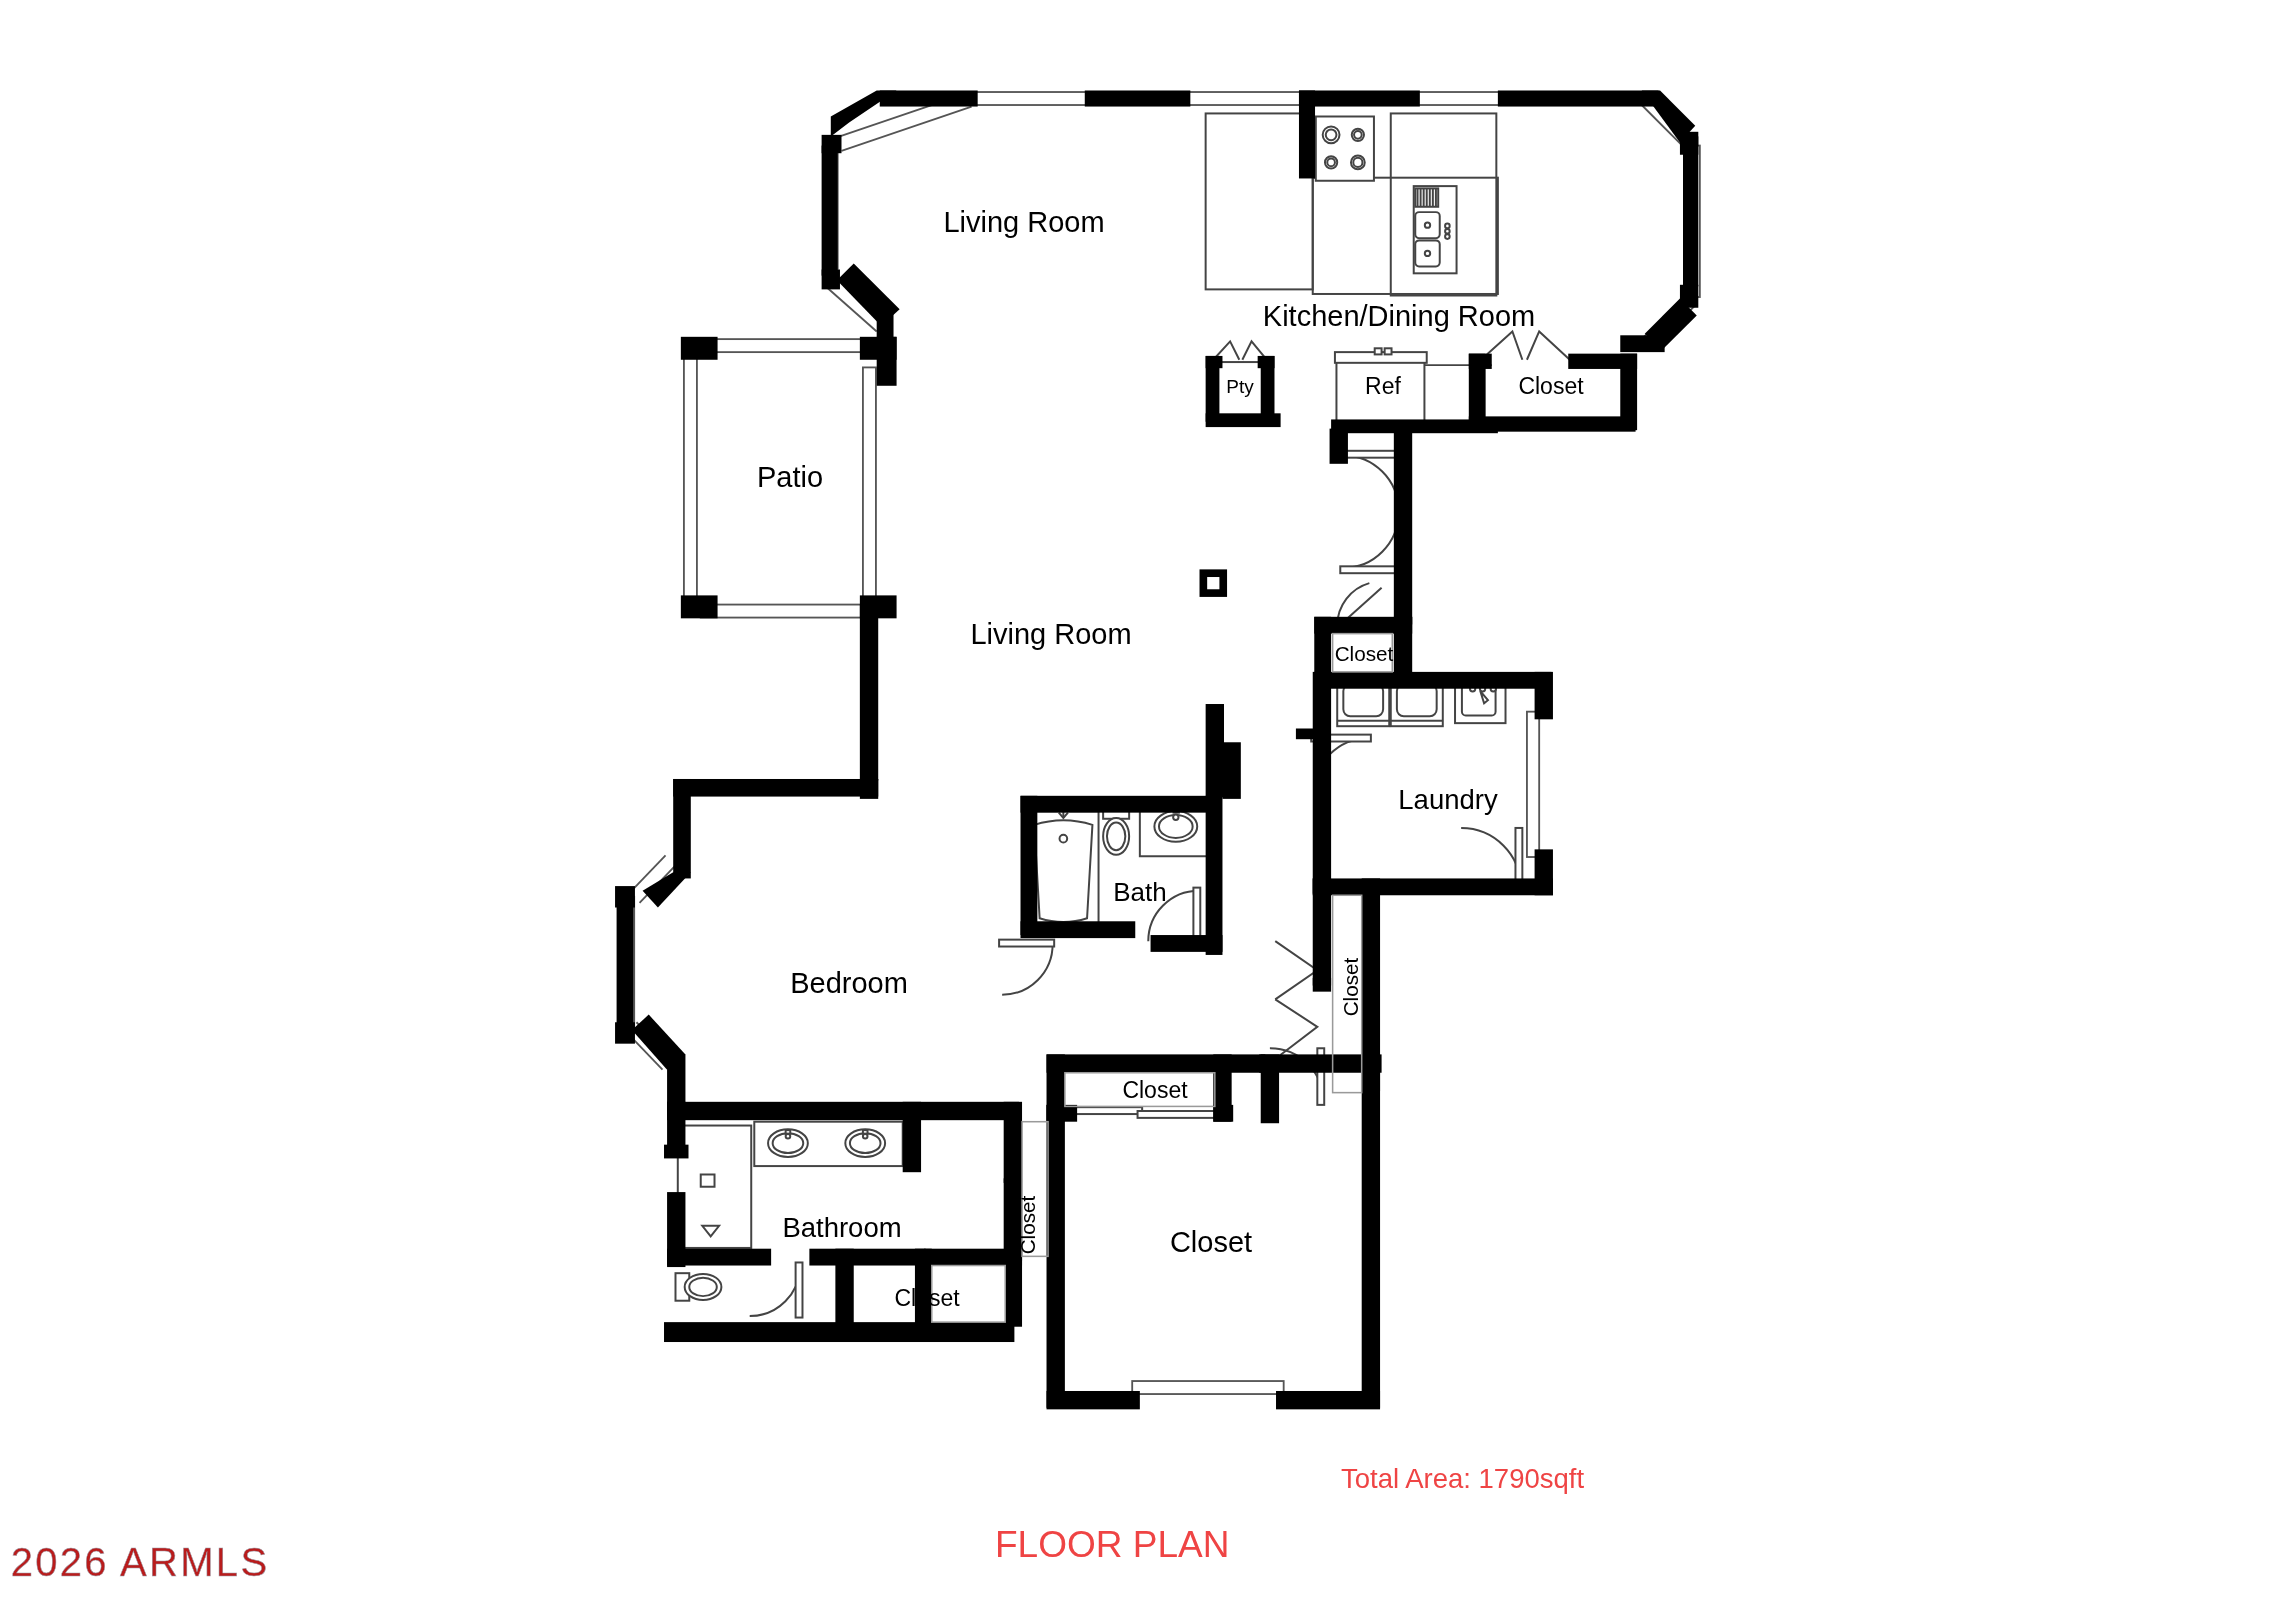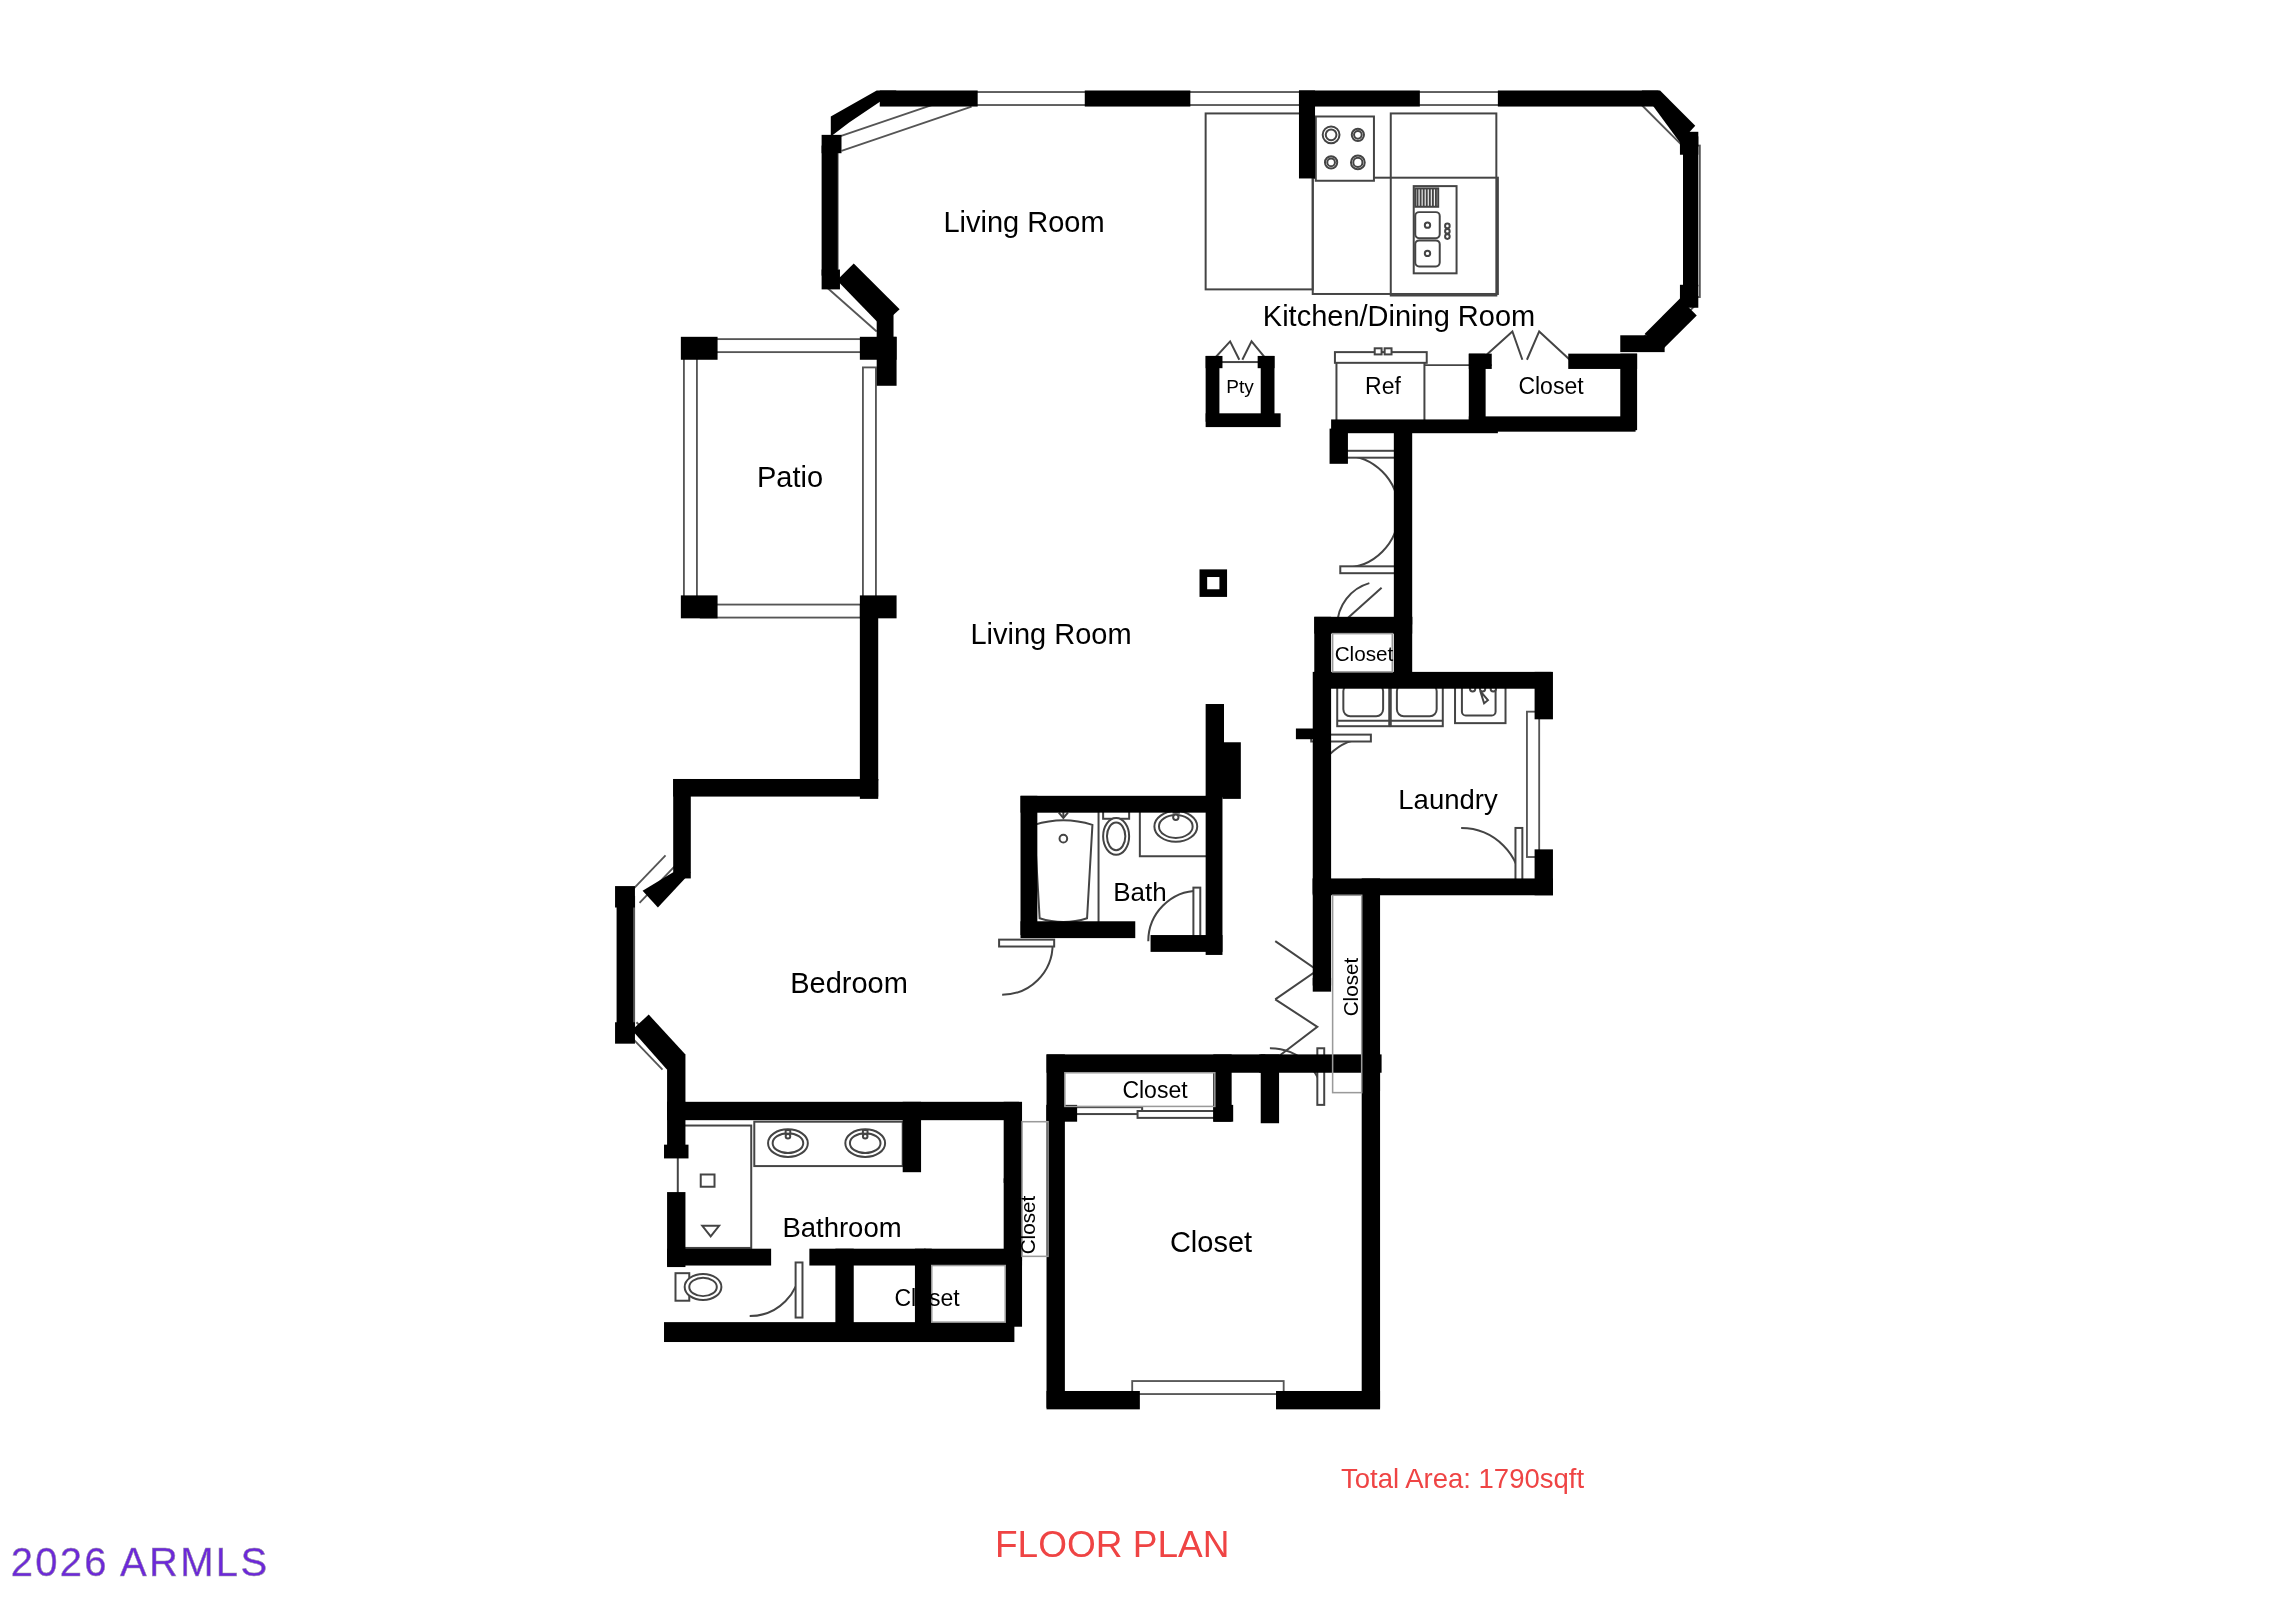--- a/index.html
+++ b/index.html
@@ -6,21 +6,21 @@
   body{width:2295px;height:1623px;position:relative;overflow:hidden;
        font-family:"Liberation Sans",sans-serif;color:#000;}
   #plan{position:absolute;left:0;top:0;width:2295px;height:1623px;}
   .room-label{position:absolute;font-family:"Liberation Sans",sans-serif;
       color:#000;white-space:nowrap;transform:translate(-50%,-50%);
       text-align:center;line-height:1;}
   .vert{transform:translate(-50%,-50%) rotate(-90deg);}
   .footer-text{position:absolute;font-family:"Liberation Sans",sans-serif;
       color:#ef4444;white-space:nowrap;}
   #watermark{position:absolute;left:10.7px;top:1540px;font-size:40px;
-      letter-spacing:2.3px;color:#6d28d9;font-family:"Liberation Sans",sans-serif;
+      letter-spacing:2.3px;color:#b91c1c;font-family:"Liberation Sans",sans-serif;
       -webkit-text-stroke:0.5px #9a9aa6;}
 </style>
 </head>
 <body>
 
 <svg id="plan" viewBox="0 0 3000 2121" xmlns="http://www.w3.org/2000/svg">
   <rect x="0" y="0" width="3000" height="2121" fill="#ffffff"></rect>
 
   <g stroke="#444" stroke-width="2.6" fill="#ffffff">
 

